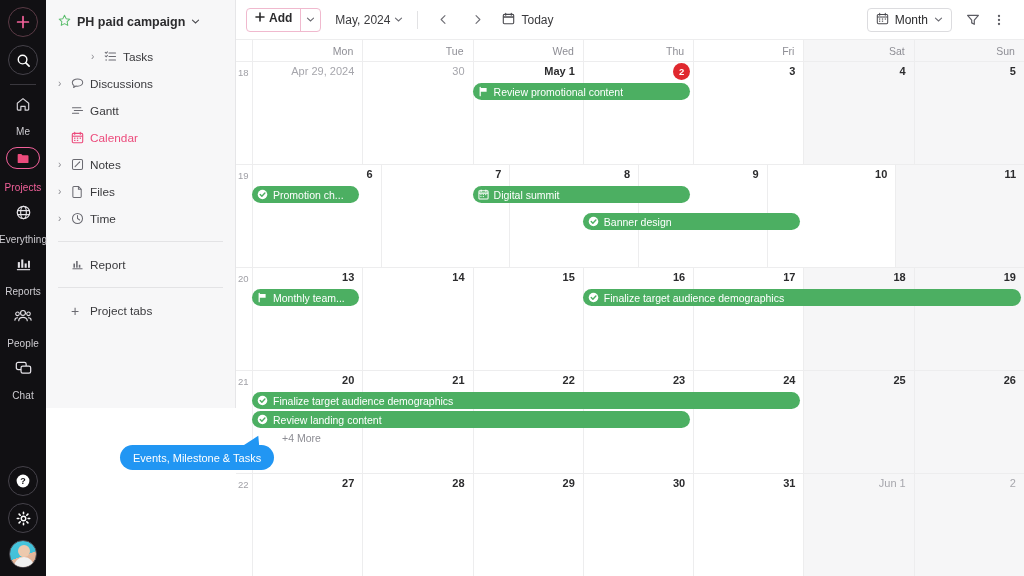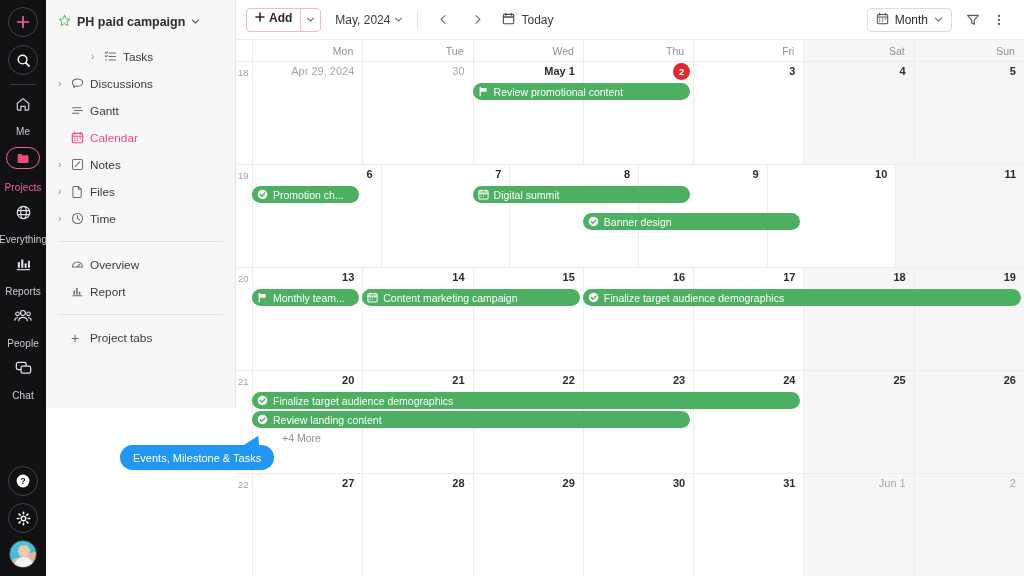--- a/index.html
+++ b/index.html
@@ -356,30 +356,20 @@
           <svg width="13" height="13" viewBox="0 0 14 14">
               <circle cx="7" cy="7" r="5.4" fill="none" stroke="#6b6b72" stroke-width="1.1"></circle>
               <path d="M7 3.8V7l2.3 1.6" fill="none" stroke="#6b6b72" stroke-width="1.1" stroke-linecap="round"></path>
             </svg>
         </span>
         <span>Time</span>
       </div>
 
       <div class="sep"></div>
 
-      <div class="nav-row noexp">
-        <span class="chev">›</span>
-        <span class="nico">
-          <svg width="13" height="13" viewBox="0 0 14 14">
-              <path d="M1.6 9.6a5.4 5.4 0 0 1 10.8 0z" fill="none" stroke="#6b6b72" stroke-width="1.1" stroke-linejoin="round"></path>
-              <path d="M7 9.6l2.6-3" stroke="#6b6b72" stroke-width="1.1" stroke-linecap="round"></path>
-            </svg>
-        </span>
-        <span>Overview</span>
-      </div>
 
       <div class="nav-row noexp">
         <span class="chev">›</span>
         <span class="nico">
           <svg width="13" height="13" viewBox="0 0 14 14">
               <path d="M1.6 11.6h10.8" stroke="#6b6b72" stroke-width="1.1"></path>
               <rect x="2.6" y="6" width="1.7" height="4.4" fill="#6b6b72"></rect>
               <rect x="5.5" y="3.2" width="1.7" height="7.2" fill="#6b6b72"></rect>
               <rect x="8.4" y="7.3" width="1.7" height="3.1" fill="#6b6b72"></rect>
             </svg>
@@ -623,37 +613,20 @@
             <div class="evlayer">
               <div class="ev" style="left: 0%; width: calc(14.2857% - 3px); top: 21px;">
                 <span class="eico">
                   <svg width="11" height="11" viewBox="0 0 12 12">
                     <path d="M2.4 1.6v9" stroke="#fff" stroke-width="1.3" stroke-linecap="round"></path>
                     <path d="M2.4 2.1h7v4.1h-7z" fill="#fff"></path>
                   </svg>
                 </span>
                 <span class="etxt">Monthly team...</span>
               </div>
-              <div class="ev" style="left: 14.2857%; width: calc(28.5714% - 3px); top: 21px;">
-                <span class="eico">
-                  <svg width="11" height="11" viewBox="0 0 12 12">
-                    <rect x="1" y="2" width="10" height="9" rx="1" fill="none" stroke="#fff" stroke-width="1.1"></rect>
-                    <path d="M1 4.4h10" stroke="#fff" stroke-width="1.3"></path>
-                    <path d="M3.4 1v1.6M8.6 1v1.6" stroke="#fff" stroke-width="1.1" stroke-linecap="round"></path>
-                    <g fill="#fff">
-                      <rect x="2.6" y="5.6" width="1.2" height="1.1"></rect>
-                      <rect x="5.2" y="5.6" width="1.2" height="1.1"></rect>
-                      <rect x="7.8" y="5.6" width="1.2" height="1.1"></rect>
-                      <rect x="2.6" y="7.7" width="1.2" height="1.1"></rect>
-                      <rect x="5.2" y="7.7" width="1.2" height="1.1"></rect>
-                    </g>
-                  </svg>
-                </span>
-                <span class="etxt">Content marketing campaign</span>
-              </div>
               <div class="ev" style="left: 42.8571%; width: calc(57.1429% - 3px); top: 21px;">
                 <span class="eico">
                   <svg width="11" height="11" viewBox="0 0 12 12">
                     <circle cx="6" cy="6" r="5.2" fill="#fff"></circle>
                     <path d="M3.5 6.1l1.8 1.8 3.3-3.5" fill="none" stroke="#4caf62" stroke-width="1.5" stroke-linecap="round" stroke-linejoin="round"></path>
                   </svg>
                 </span>
                 <span class="etxt">Finalize target audience demographics</span>
               </div>
             </div>

